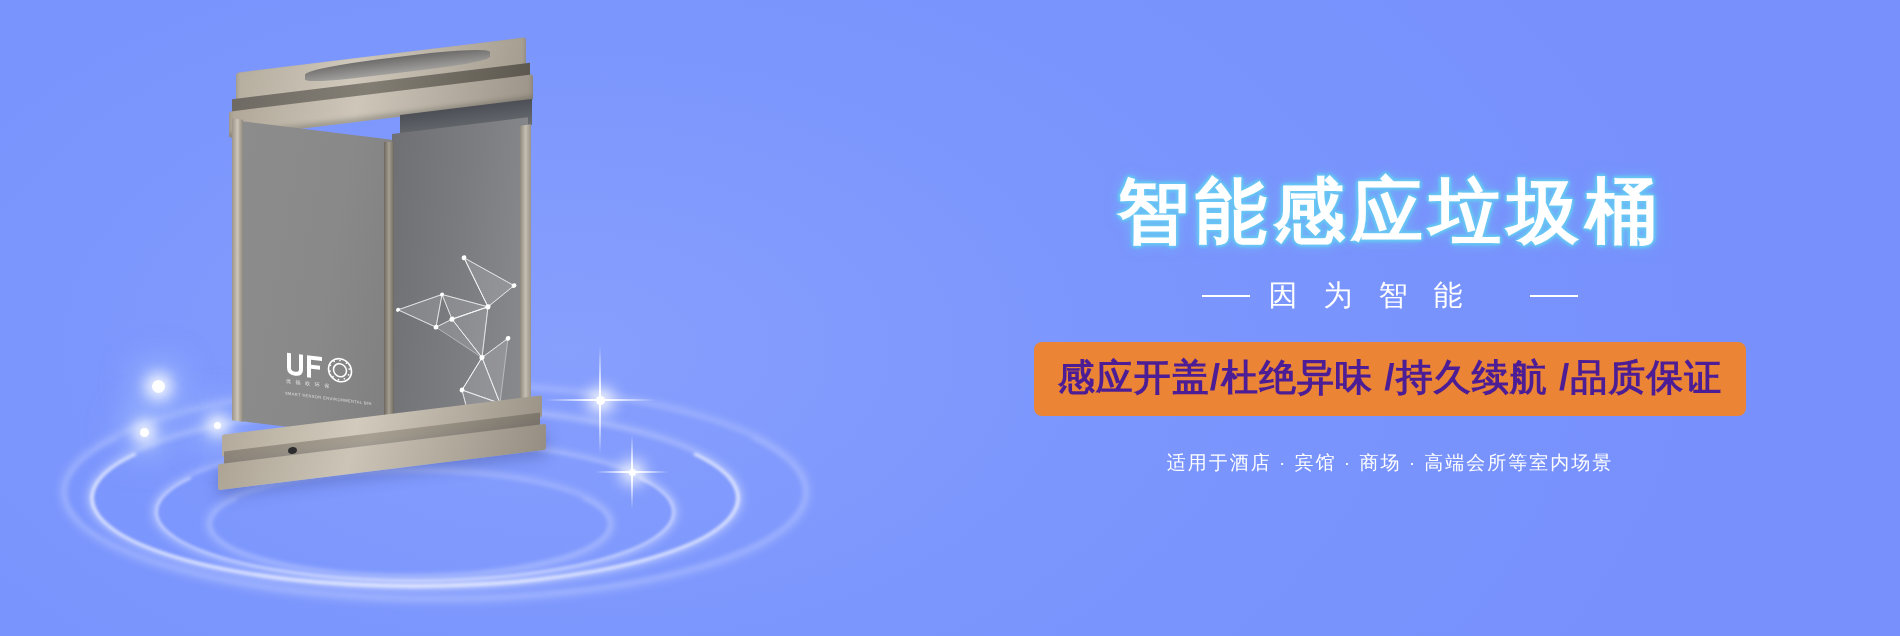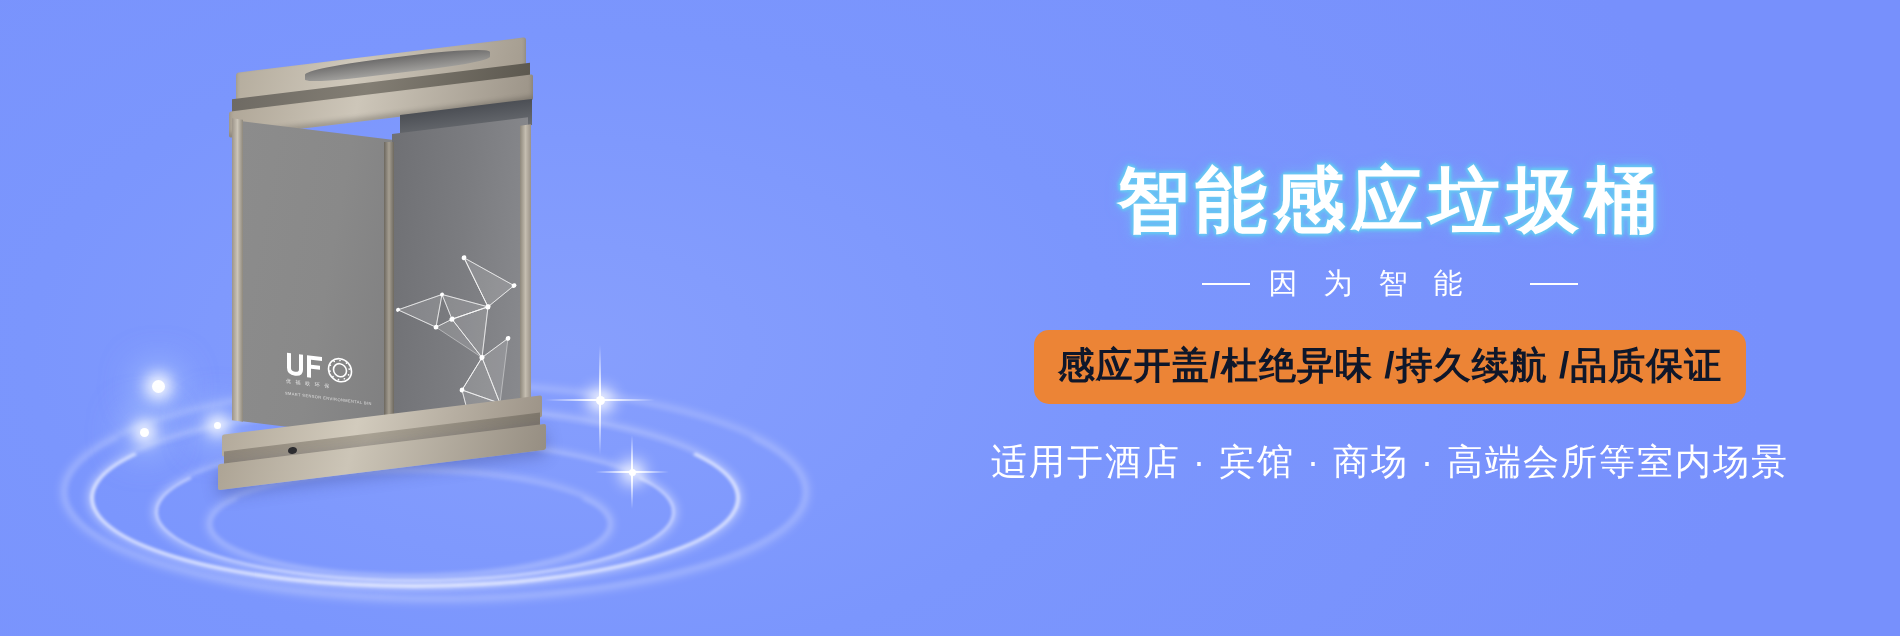--- a/index.html
+++ b/index.html
@@ -222,32 +222,32 @@
     display:flex; align-items:center; gap:18px;
     color:#ffffff; font-size:29px; letter-spacing:9px;
     margin-bottom:26px;
   }
   .dash { display:inline-block; width:48px; height:2px; background:#ffffff; }
   .sub-seg { display:inline-block; }
   .sub-gap { display:inline-block; width:22px; }
 
   .tagline {
     background:#ec8436;
-    color:#0f172a;
+    color:#4c1d95;
     font-size:37px;
     font-weight:bold;
     letter-spacing:1px;
     padding:11px 24px 13px;
-    border-radius:15px;
+    border-radius:8px;
     margin-bottom:34px;
     white-space:nowrap;
   }
   .footline {
     color:#ffffff;
-    font-size:36px;
+    font-size:19px;
     letter-spacing:2px;
   }
 </style>
 </head>
 <body>
 
 <div class="banner">
 
   <div class="product-stage">
 

